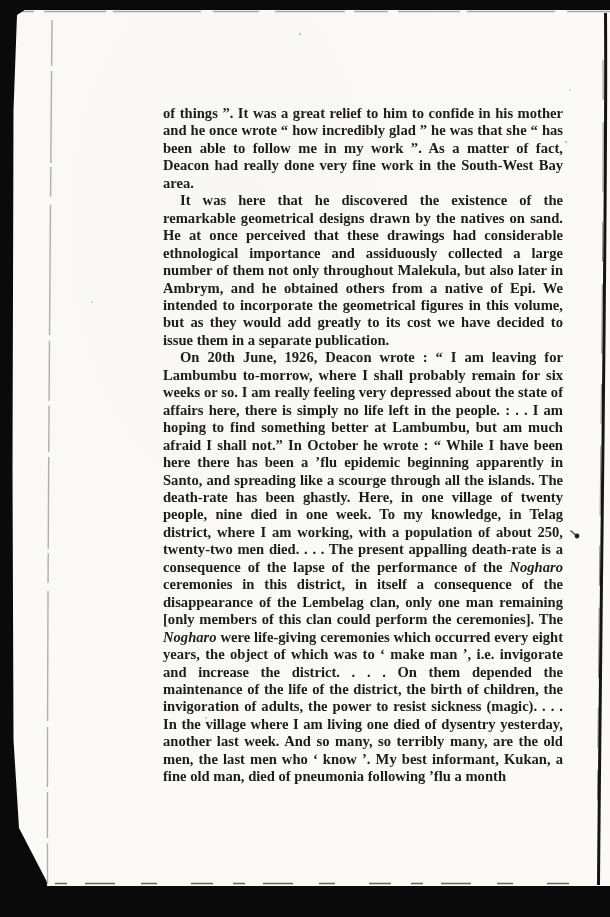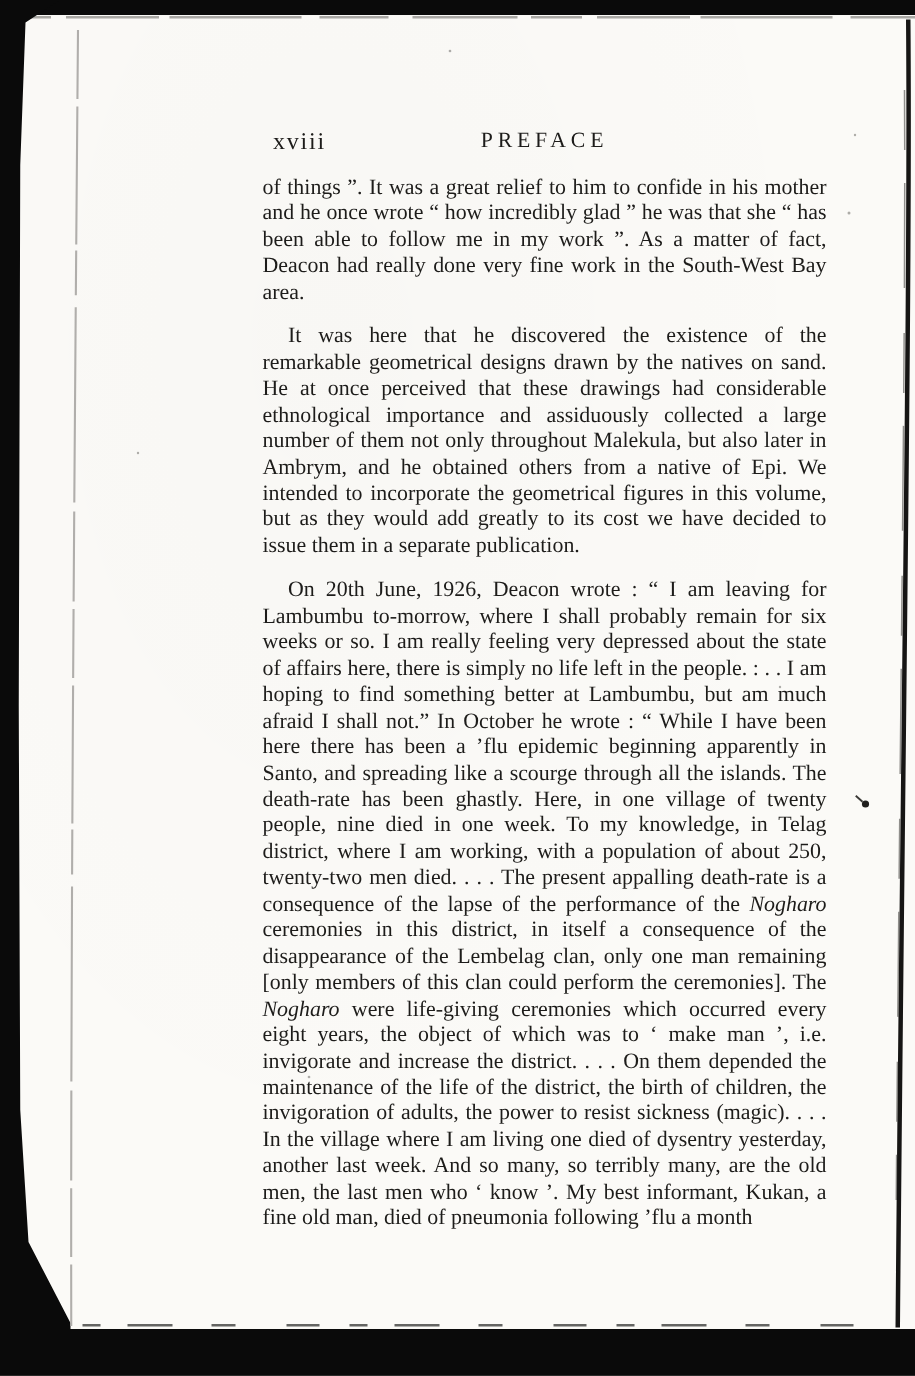--- a/index.html
+++ b/index.html
@@ -26,21 +26,21 @@
     position:absolute;left:163px;top:85px;width:400px;z-index:2;
     text-align:center;color:var(--ink);
   }
   .pageno{position:absolute;left:19px;top:1px;font-size:16px;letter-spacing:1.2px;}
   .running{font-size:14.5px;letter-spacing:3.2px;}
   .page-text{
     position:absolute;left:163px;top:105px;width:400px;z-index:2;
     color:var(--ink);font-size:14.6px;line-height:17.45px;
     text-align:justify;text-justify:inter-word;
   }
-  .para{margin:12px;padding:0;}
+  .para{margin:0;padding:0;font-weight:bold;}
   .para.indent{text-indent:17px;}
   .para i{font-style:italic;}
 </style>
 </head>
 <body>
 
 <div class="scan">
 
   <div class="paper"></div>
 
@@ -67,24 +67,20 @@
     <g opacity="0.55" fill="#6f6d69">
       <circle cx="300" cy="34" r="0.9"></circle>
       <circle cx="566" cy="142" r="1.0"></circle>
       <circle cx="520" cy="458" r="0.8"></circle>
       <circle cx="206" cy="718" r="0.9"></circle>
       <circle cx="92" cy="302" r="0.8"></circle>
       <circle cx="570" cy="90" r="0.8"></circle>
     </g>
   </svg>
 
-  <div class="header-row">
-    <span class="pageno">xviii</span>
-    <span class="running">PREFACE</span>
-  </div>
 
   <div class="page-text">
       <p class="para"><span>of things ”. It was a great relief to him to confide in his mother and he once wrote “ how incredibly glad ” he was that she “ has been able to follow me in my work ”. As a matter of fact, Deacon had really done very fine work in the South-West Bay area.</span></p>
       <p class="para indent"><span>It was here that he discovered the existence of the remarkable geometrical designs drawn by the natives on sand. He at once perceived that these drawings had considerable ethnological importance and assiduously collected a large number of them not only throughout Malekula, but also later in Ambrym, and he obtained others from a native of Epi. We intended to incorporate the geometrical figures in this volume, but as they would add greatly to its cost we have decided to issue them in a separate publication.</span></p>
       <p class="para indent"><span>On 20th June, 1926, Deacon wrote : “ I am leaving for Lambumbu to-morrow, where I shall probably remain for six weeks or so. I am really feeling very depressed about the state of affairs here, there is simply no life left in the people. :&nbsp;.&nbsp;. I am hoping to find something better at Lambumbu, but am much afraid I shall not.” In October he wrote : “ While I have been here there has been a ’flu epidemic beginning apparently in Santo, and spreading like a scourge through all the islands. The death-rate has been ghastly. Here, in one village of twenty people, nine died in one week. To my knowledge, in Telag district, where I am working, with a population of about 250, twenty-two men died.&nbsp;.&nbsp;.&nbsp;. The present appalling death-rate is a consequence of the lapse of the performance of the </span><i>Nogharo</i><span> ceremonies in this district, in itself a consequence of the disappearance of the Lembelag clan, only one man remaining [only members of this clan could perform the ceremonies]. The </span><i>Nogharo</i><span> were life-giving ceremonies which occurred every eight years, the object of which was to ‘ make man ’, i.e. invigorate and increase the district.&nbsp;.&nbsp;.&nbsp;. On them depended the maintenance of the life of the district, the birth of children, the invigoration of adults, the power to resist sickness (magic).&nbsp;.&nbsp;.&nbsp;. In the village where I am living one died of dysentry yesterday, another last week. And so many, so terribly many, are the old men, the last men who ‘ know ’. My best informant, Kukan, a fine old man, died of pneumonia following ’flu a month</span></p>
     </div>
 
 </div>
 
 </body></html>

